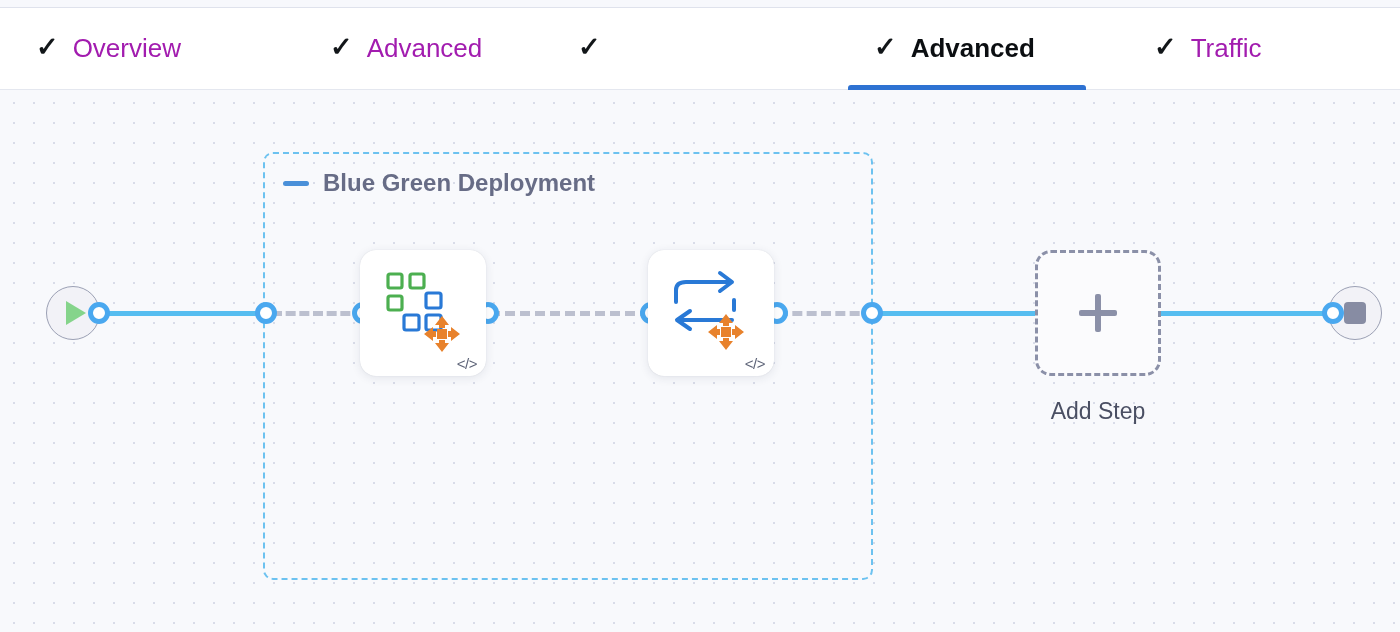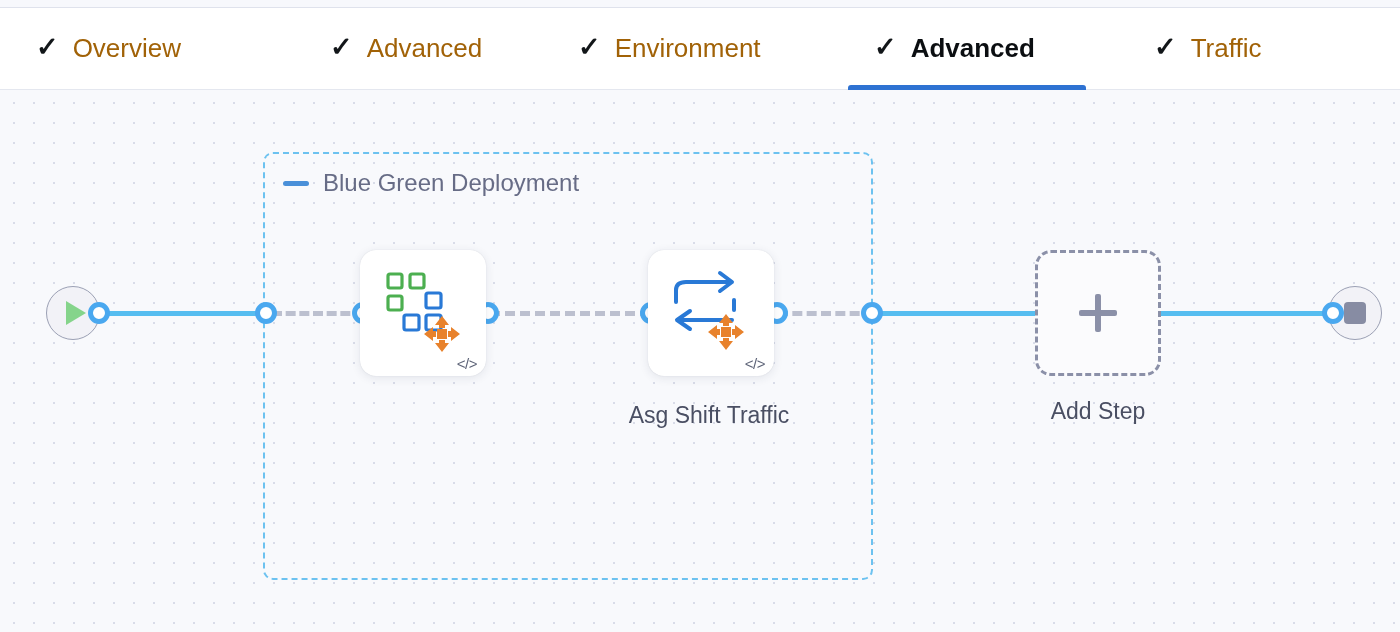--- a/index.html
+++ b/index.html
@@ -56,21 +56,21 @@
   .tab .check {
     font-size: 27px;
     line-height: 1;
     color: #121619;
     font-weight: 600;
     display: block;
   }
   .tab .tab-label {
     font-size: 26px;
     line-height: 1;
-    color: #a16207;
+    color: #a21caf;
     white-space: nowrap;
   }
   .tab.active .tab-label {
     font-weight: 700;
     color: #0b0e11;
   }
   .tab-underline {
     position: absolute;
     bottom: 0;
     left: 0;
@@ -107,20 +107,21 @@
     background: transparent;
   }
   .group-header {
     position: absolute;
     left: 283px;
     top: 78px;
     display: flex;
     align-items: center;
     gap: 14px;
     height: 30px;
+    font-weight: bold;
   }
   .collapse-icon {
     width: 26px;
     height: 5px;
     background: #4a90d9;
     border-radius: 3px;
     display: block;
     cursor: pointer;
   }
   .group-title {
@@ -260,21 +261,20 @@
       <span class="tab-label">Overview</span>
     </div>
 
     <div class="tab" style="left:330px;">
       <span class="check">✓</span>
       <span class="tab-label">Advanced</span>
     </div>
 
     <div class="tab" style="left:578px;">
       <span class="check">✓</span>
-      <span class="tab-label">Environment</span>
     </div>
 
     <div class="tab active" style="left:874px;">
       <span class="check">✓</span>
       <span class="tab-label">Advanced</span>
       <span class="tab-underline" style="left:-26px; width:238px;"></span>
     </div>
 
     <div class="tab" style="left:1154px;">
       <span class="check">✓</span>
@@ -358,21 +358,20 @@
             <path d="M14 0 L21 9 L17 9 L17 12 L11 12 L11 9 L7 9 Z"></path>
             <path d="M14 36 L7 27 L11 27 L11 24 L17 24 L17 27 L21 27 Z"></path>
             <path d="M-4 18 L5 11 L5 15 L8 15 L8 21 L5 21 L5 25 Z"></path>
             <path d="M32 18 L23 25 L23 21 L20 21 L20 15 L23 15 L23 11 Z"></path>
             <rect x="9" y="13" width="10" height="10"></rect>
           </g>
         </svg>
       </span>
       <span class="code-badge">&lt;/&gt;</span>
     </div>
-    <div class="node-label" style="left:598px; top:310px; width:222px;">Asg Shift Traffic</div>
 
     <div class="add-step" style="left:1035px; top:160px;">
       <span style="position:relative;width:38px;height:38px;display:block;">
         <span class="plus-h" style="left:0; top:16px;"></span>
         <span class="plus-v" style="left:16px; top:0;"></span>
       </span>
     </div>
     <div class="add-label" style="left:1035px; top:308px; width:126px;">Add Step</div>
 
   </div>

